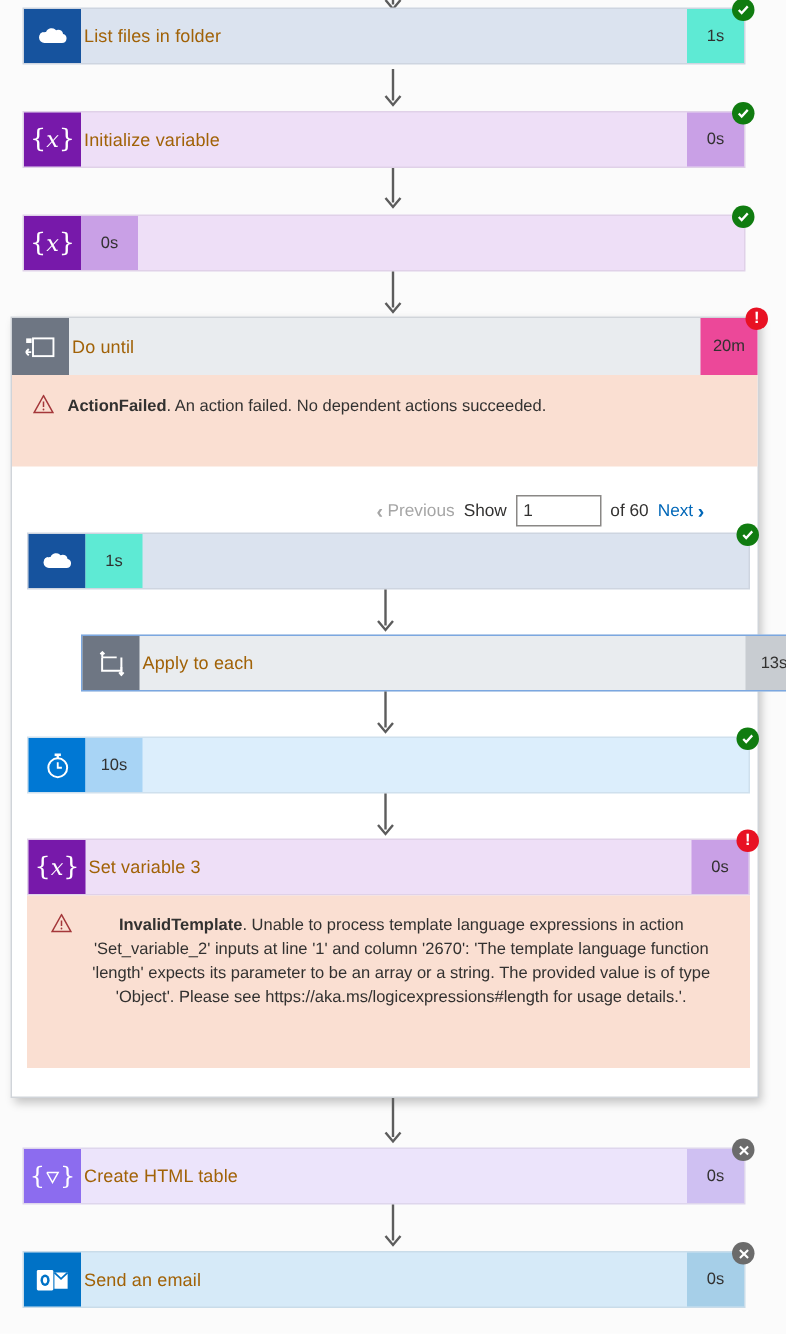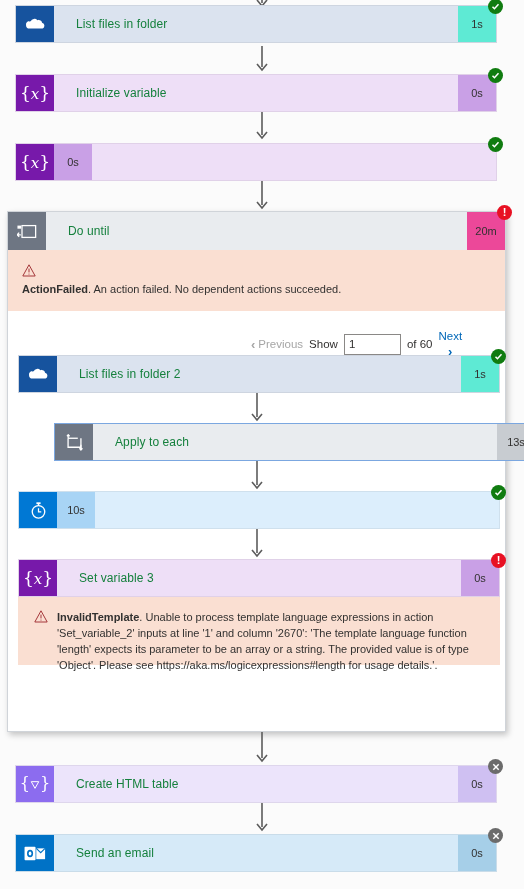--- a/index.html
+++ b/index.html
@@ -43,23 +43,23 @@
     min-width: 38px;
     display: flex;
     align-items: center;
     justify-content: center;
     color: #ffffff;
   }
   .card-title {
     flex: 1;
     display: flex;
     align-items: center;
-    padding-left: 22px;
+    padding-left: 2px;
     font-size: 12px;
-    color: #15803d;
+    color: #a16207;
     letter-spacing: 0.1px;
     overflow: hidden;
     white-space: nowrap;
   }
   .card-dur {
     width: 38px;
     min-width: 38px;
     display: flex;
     align-items: center;
     justify-content: center;
@@ -176,21 +176,20 @@
     align-items: center;
     gap: 3px;
     cursor: default;
   }
   .pager-next {
     color: #0067b8;
     display: flex;
     align-items: center;
     gap: 3px;
     cursor: pointer;
-    flex-direction: column;
   }
   .pager-chevron { font-size: 13px; font-weight: bold; line-height: 1; }
   .pager-input {
     width: 57px;
     height: 21px;
     border: 1px solid #8a8886;
     background: #fff;
     font-size: 11.5px;
     font-family: "Liberation Sans", sans-serif;
     color: #323130;
@@ -296,21 +295,21 @@
           <path d="M0.5 12.6 H4.2 M2.4 10.3 L0.2 12.6 L2.4 14.9" fill="none" stroke="#ffffff" stroke-width="1.4"></path>
         </svg>
       </div>
       <div class="card-title">Do until</div>
       <div class="card-dur">20m</div>
       <div class="badge badge-error">
         <span class="badge-error-mark">!</span>
       </div>
     </div>
 
-    <div class="errorbar" style="height:61px;flex-direction:column;">
+    <div class="errorbar" style="height:61px;">
       <div class="warn-icon">
         <svg width="14" height="13" viewBox="0 0 14 13">
           <path d="M7 0.8 L13.2 12 H0.8 Z" fill="none" stroke="#a4373a" stroke-width="1"></path>
           <line x1="7" y1="4.6" x2="7" y2="8.4" stroke="#a4373a" stroke-width="1"></line>
           <circle cx="7" cy="10" r="0.6" fill="#a4373a"></circle>
         </svg>
       </div>
       <div class="errortext"><b>ActionFailed</b>. <span>An action failed. No dependent actions succeeded.</span></div>
     </div>
 
@@ -328,21 +327,20 @@
       </span>
     </div>
 
     <div class="card t-onedrive" style="left:10px; top:143px; width:482px;">
       <div class="card-icon">
         <svg width="22" height="16" viewBox="0 0 24 17">
           <path d="M7.3 5.6a4.4 4.4 0 0 1 7.3-1.3 3.6 3.6 0 0 1 1.5-.3 3.7 3.7 0 0 1 3.6 3 3.3 3.3 0 0 1-.8 6.5H6.3a3.9 3.9 0 0 1-.4-7.8 4.4 4.4 0 0 1 1.4-.1z" fill="#ffffff"></path>
           <path d="M2.6 8.8a3.3 3.3 0 0 1 3-3.2A4.1 4.1 0 0 0 5.3 7a3.7 3.7 0 0 0 .9 2.4H3.5a3.1 3.1 0 0 1-.9-.6z" fill="#ffffff"></path>
         </svg>
       </div>
-      <div class="card-title">List files in folder 2</div>
       <div class="card-dur">1s</div>
       <div class="badge badge-success">
         <svg width="9" height="9" viewBox="0 0 12 12">
           <polyline points="2,6.3 4.6,9 10,3" fill="none" stroke="#ffffff" stroke-width="2"></polyline>
         </svg>
       </div>
     </div>
 
     <div class="connector" style="top:181px;height:29px;">
       <svg width="16" height="29" viewBox="0 0 16 29">
@@ -405,21 +403,21 @@
       <div class="card-icon">
         <span class="braces">{<span class="math">x</span>}</span>
       </div>
       <div class="card-title">Set variable 3</div>
       <div class="card-dur">0s</div>
       <div class="badge badge-error">
         <span class="badge-error-mark">!</span>
       </div>
     </div>
 
-    <div class="card-error" style="left:10px; top:385px; width:482px; height:68px;">
+    <div class="card-error" style="left:10px; top:385px; width:482px; height:115px;text-align:center;">
       <div class="warn-icon">
         <svg width="14" height="13" viewBox="0 0 14 13">
           <path d="M7 0.8 L13.2 12 H0.8 Z" fill="none" stroke="#a4373a" stroke-width="1"></path>
           <line x1="7" y1="4.6" x2="7" y2="8.4" stroke="#a4373a" stroke-width="1"></line>
           <circle cx="7" cy="10" r="0.6" fill="#a4373a"></circle>
         </svg>
       </div>
       <div class="errortext"><b>InvalidTemplate</b>. <span>Unable to process template language expressions in action 'Set_variable_2' inputs at line '1' and column '2670': 'The template language function 'length' expects its parameter to be an array or a string. The provided value is of type 'Object'. Please see https://aka.ms/logicexpressions#length for usage details.'.</span></div>
     </div>
 

